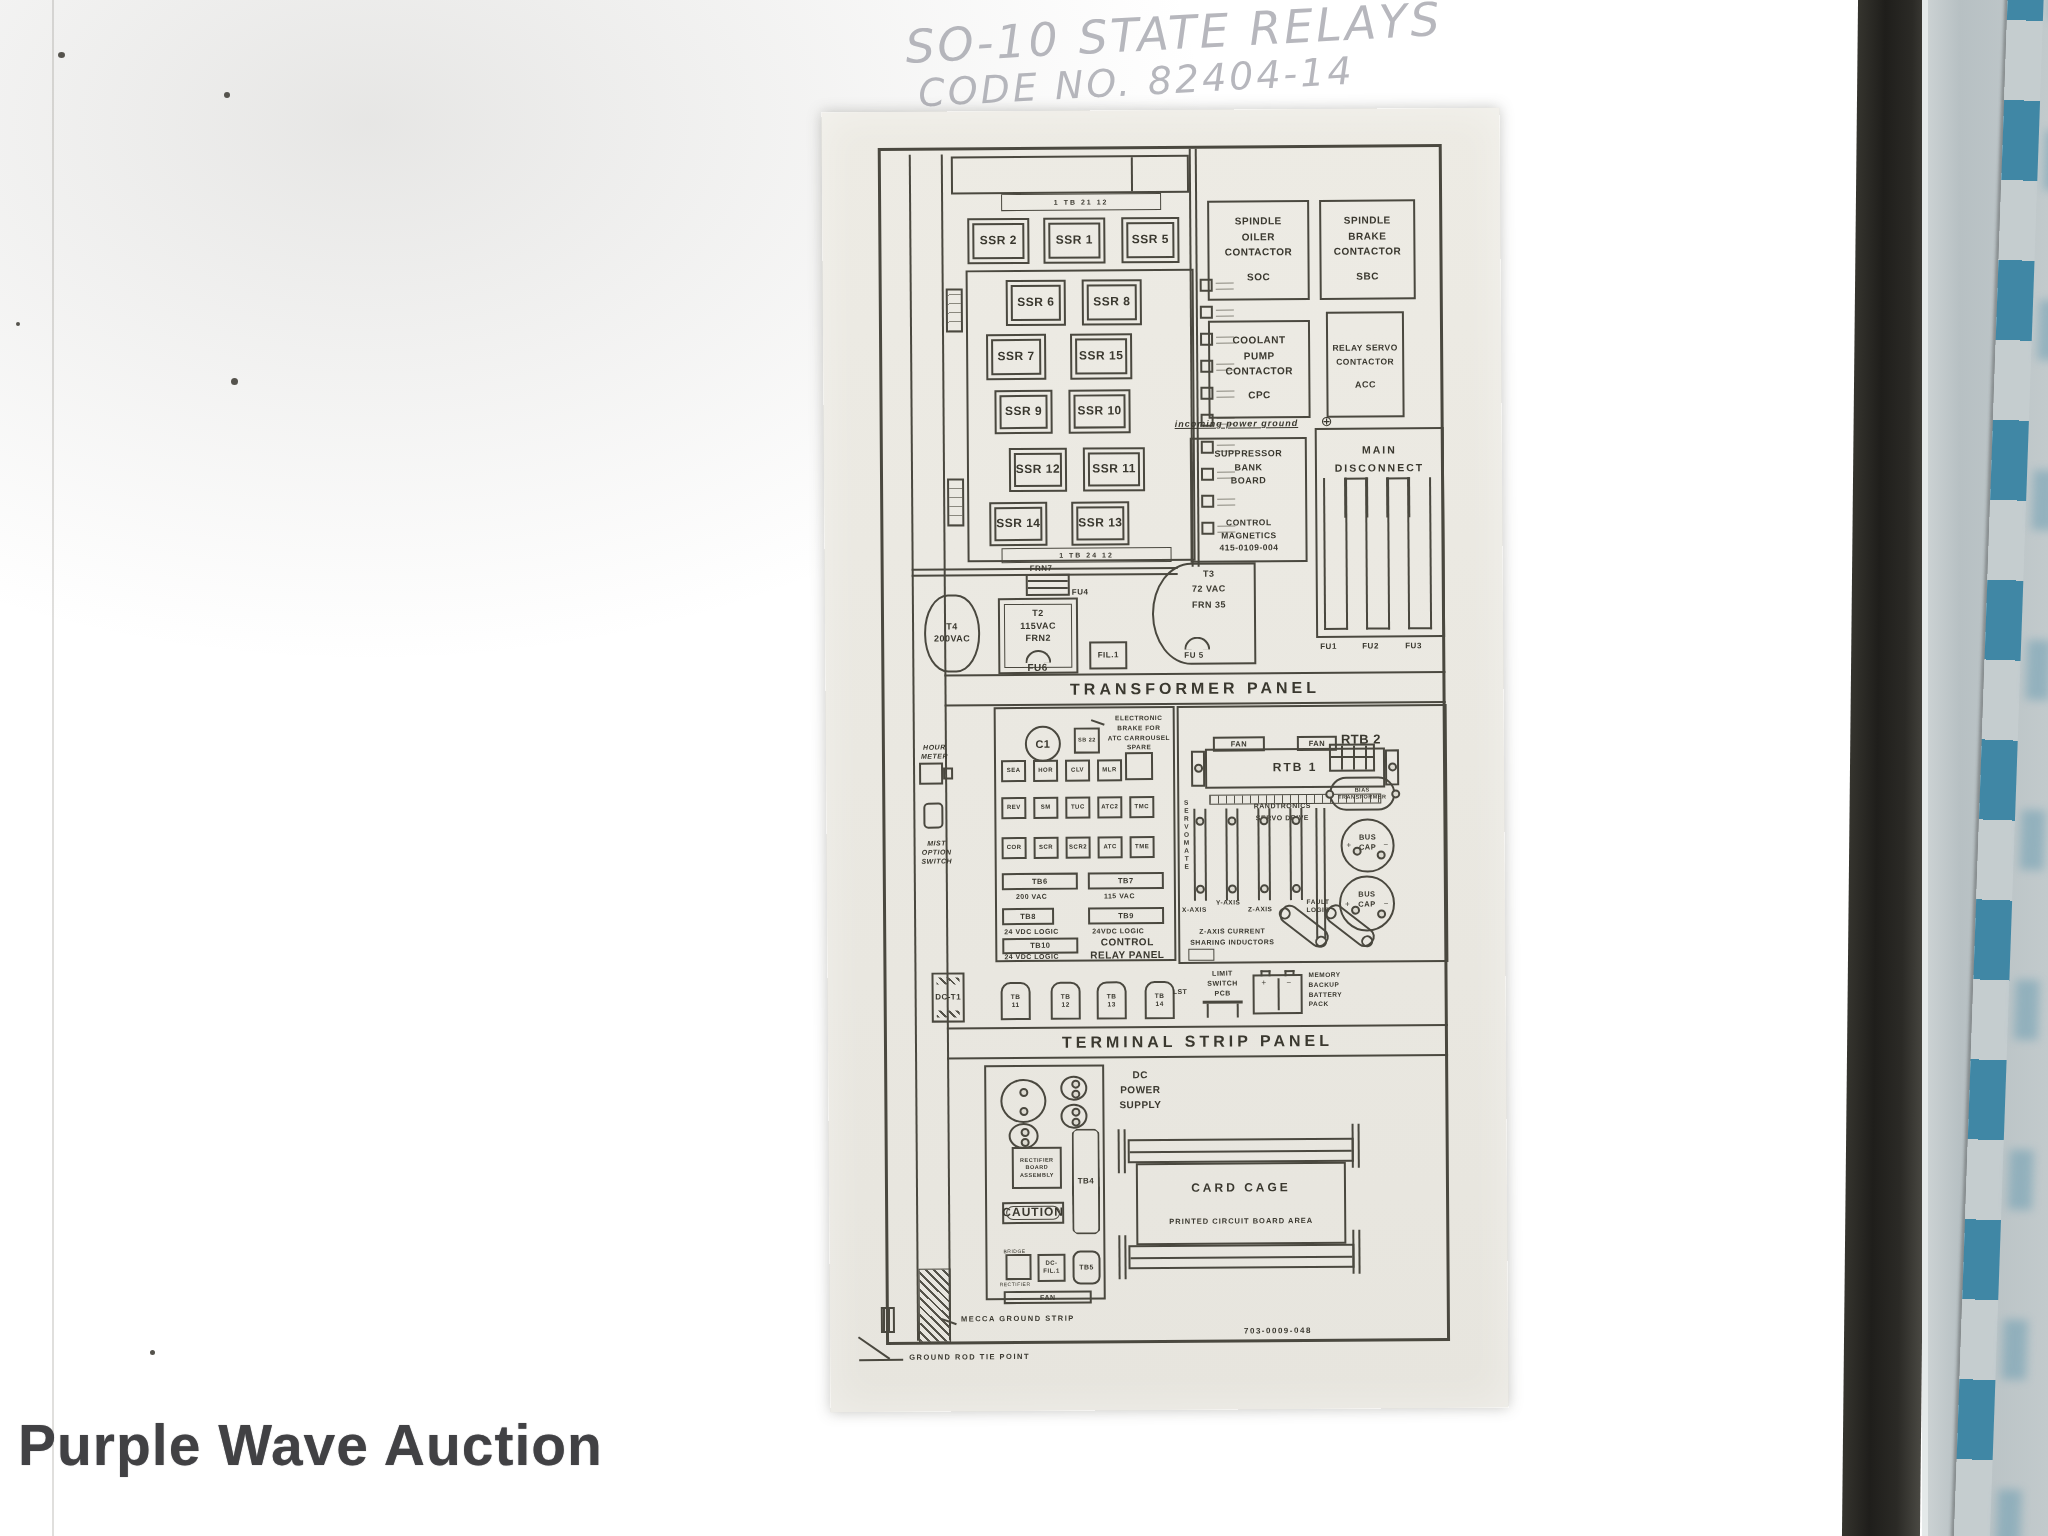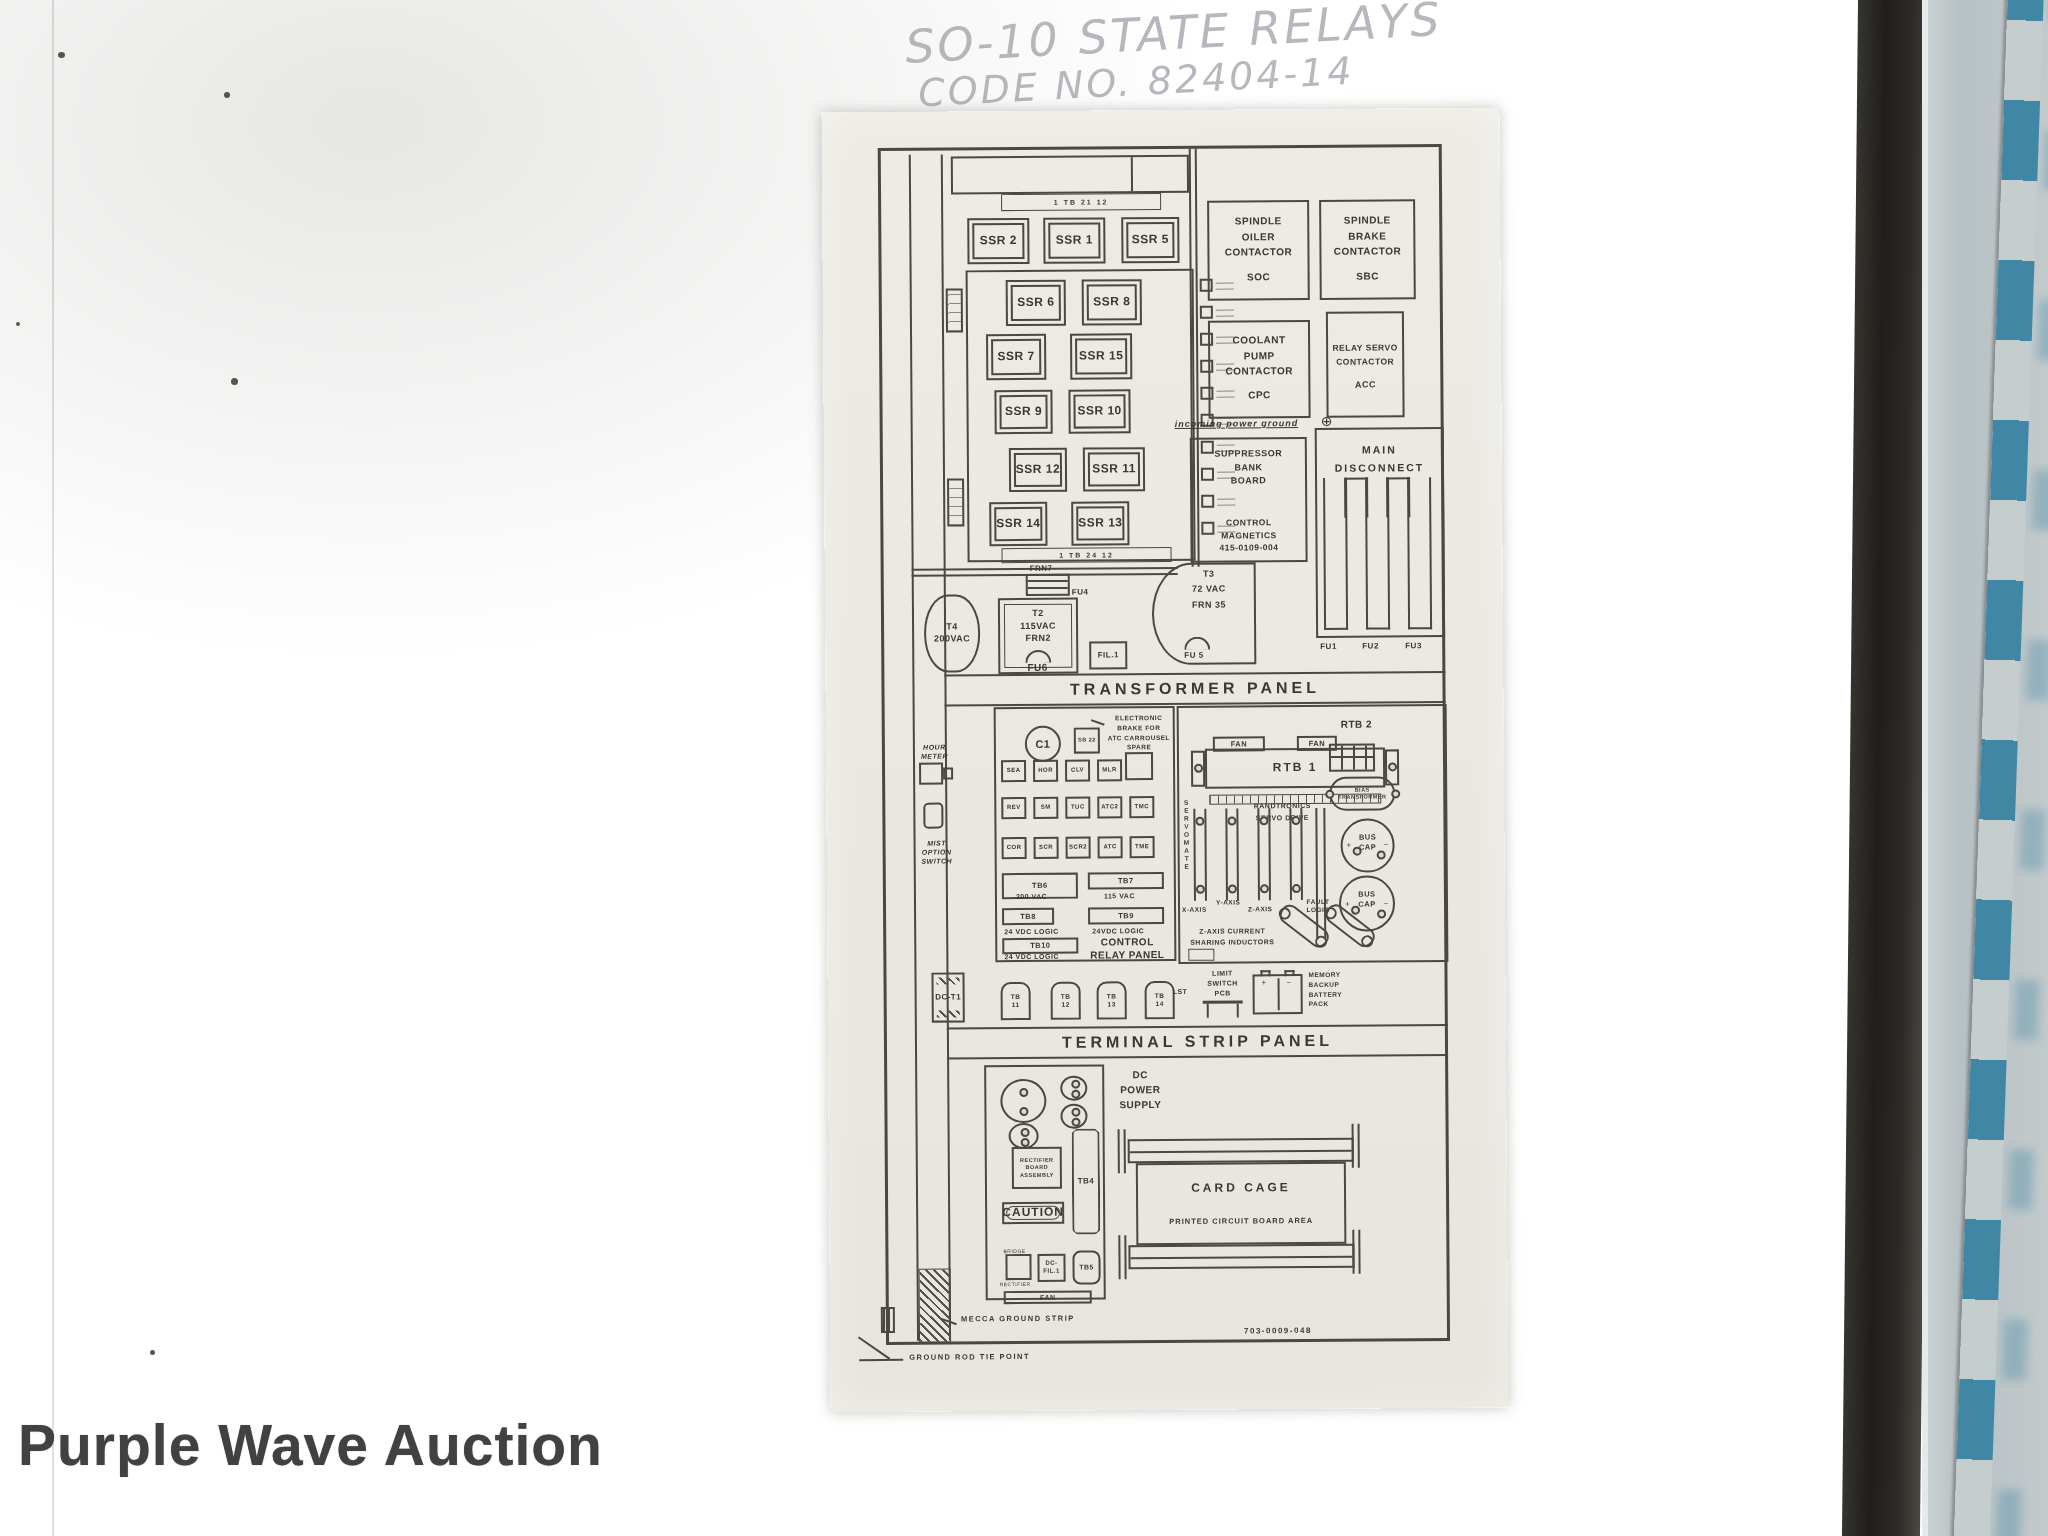--- a/index.html
+++ b/index.html
@@ -230,37 +230,37 @@
   <div class="b fx t" style="left:148px;top:647px;width:25px;height:22px;font-size:6px">SM</div>
   <div class="b fx t" style="left:180px;top:647px;width:25px;height:22px;font-size:6px">TUC</div>
   <div class="b fx t" style="left:212px;top:647px;width:25px;height:22px;font-size:6px">ATC2</div>
   <div class="b fx t" style="left:244px;top:647px;width:25px;height:22px;font-size:6px">TMC</div>
   <div class="b fx t" style="left:116px;top:687px;width:25px;height:22px;font-size:6px">COR</div>
   <div class="b fx t" style="left:148px;top:687px;width:25px;height:22px;font-size:6px">SCR</div>
   <div class="b fx t" style="left:180px;top:687px;width:25px;height:22px;font-size:6px">SCR2</div>
   <div class="b fx t" style="left:212px;top:687px;width:25px;height:22px;font-size:6px">ATC</div>
   <div class="b fx t" style="left:244px;top:687px;width:25px;height:22px;font-size:6px">TME</div>
 
-  <div class="b fx t" style="left:116px;top:723px;width:76px;height:26px;font-size:7.5px">TB6</div>
+  <div class="b fx t" style="left:116px;top:723px;width:76px;height:17px;font-size:7.5px">TB6</div>
   <div class="t" style="left:130px;top:742px;font-size:7px">200 VAC</div>
   <div class="b fx t" style="left:202px;top:723px;width:76px;height:17px;font-size:7.5px">TB7</div>
   <div class="t" style="left:218px;top:742px;font-size:7px">115 VAC</div>
   <div class="b fx t" style="left:116px;top:758px;width:52px;height:17px;font-size:7.5px">TB8</div>
   <div class="t" style="left:118px;top:777px;font-size:7px">24 VDC LOGIC</div>
   <div class="b fx t" style="left:202px;top:758px;width:76px;height:17px;font-size:7.5px">TB9</div>
   <div class="t" style="left:206px;top:777px;font-size:7px">24VDC LOGIC</div>
   <div class="t ml" style="left:196px;top:786px;width:90px;font-size:10px;line-height:1.3">CONTROL
 RELAY PANEL</div>
   <div class="b fx t" style="left:116px;top:788px;width:76px;height:16px;font-size:7.5px">TB10</div>
   <div class="t" style="left:118px;top:802px;font-size:7px">24 VDC LOGIC</div>
 
   <div class="b" style="left:292px;top:557px;width:270px;height:258px"></div>
   <div class="b fx t" style="left:328px;top:588px;width:52px;height:15px;font-size:7.5px">FAN</div>
   <div class="b fx t" style="left:412px;top:588px;width:40px;height:15px;font-size:7.5px">FAN</div>
-  <div class="t" style="left:456px;top:570px;font-size:10px">RTB 2</div>
+  <div class="t" style="left:456px;top:584px;font-size:13px">RTB 2</div>
   <div class="b" style="left:444px;top:596px;width:46px;height:28px;background:
       repeating-linear-gradient(90deg,transparent 0 10px,var(--ln) 10px 12px),
       repeating-linear-gradient(0deg,transparent 0 12px,var(--ln) 12px 14px)"></div>
   <div class="b" style="left:306px;top:602px;width:14px;height:36px"></div>
   <div class="dot" style="left:309px;top:615px"></div>
   <div class="b" style="left:500px;top:602px;width:14px;height:36px"></div>
   <div class="dot" style="left:503px;top:615px"></div>
   <div class="b fx t" style="left:320px;top:600px;width:180px;height:40px;font-size:12px;letter-spacing:2px">RTB 1</div>
   <div class="b vhatch" style="left:324px;top:646px;width:172px;height:10px;border-width:1px"></div>
 

